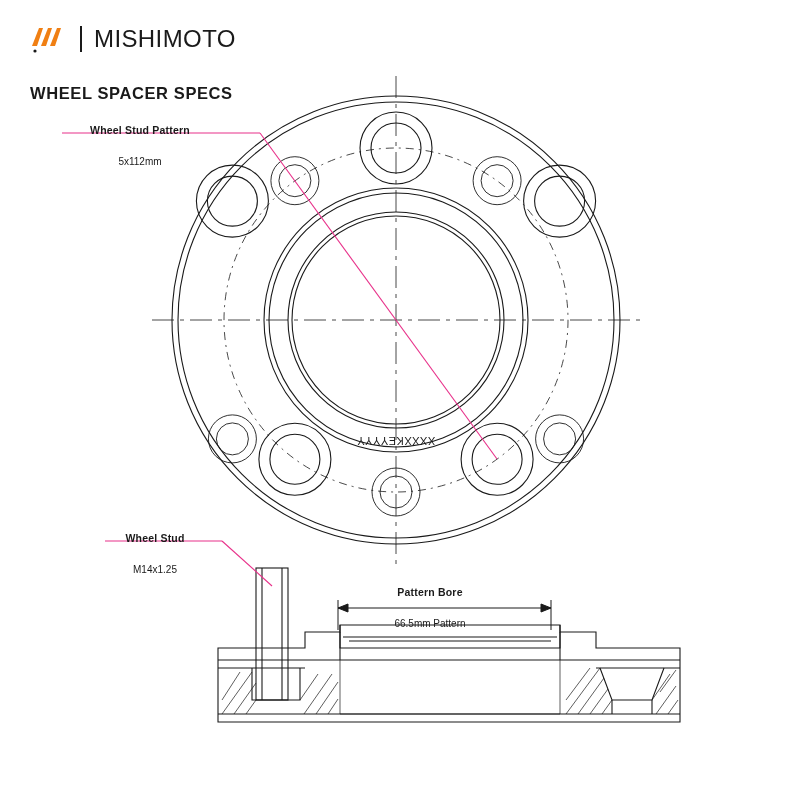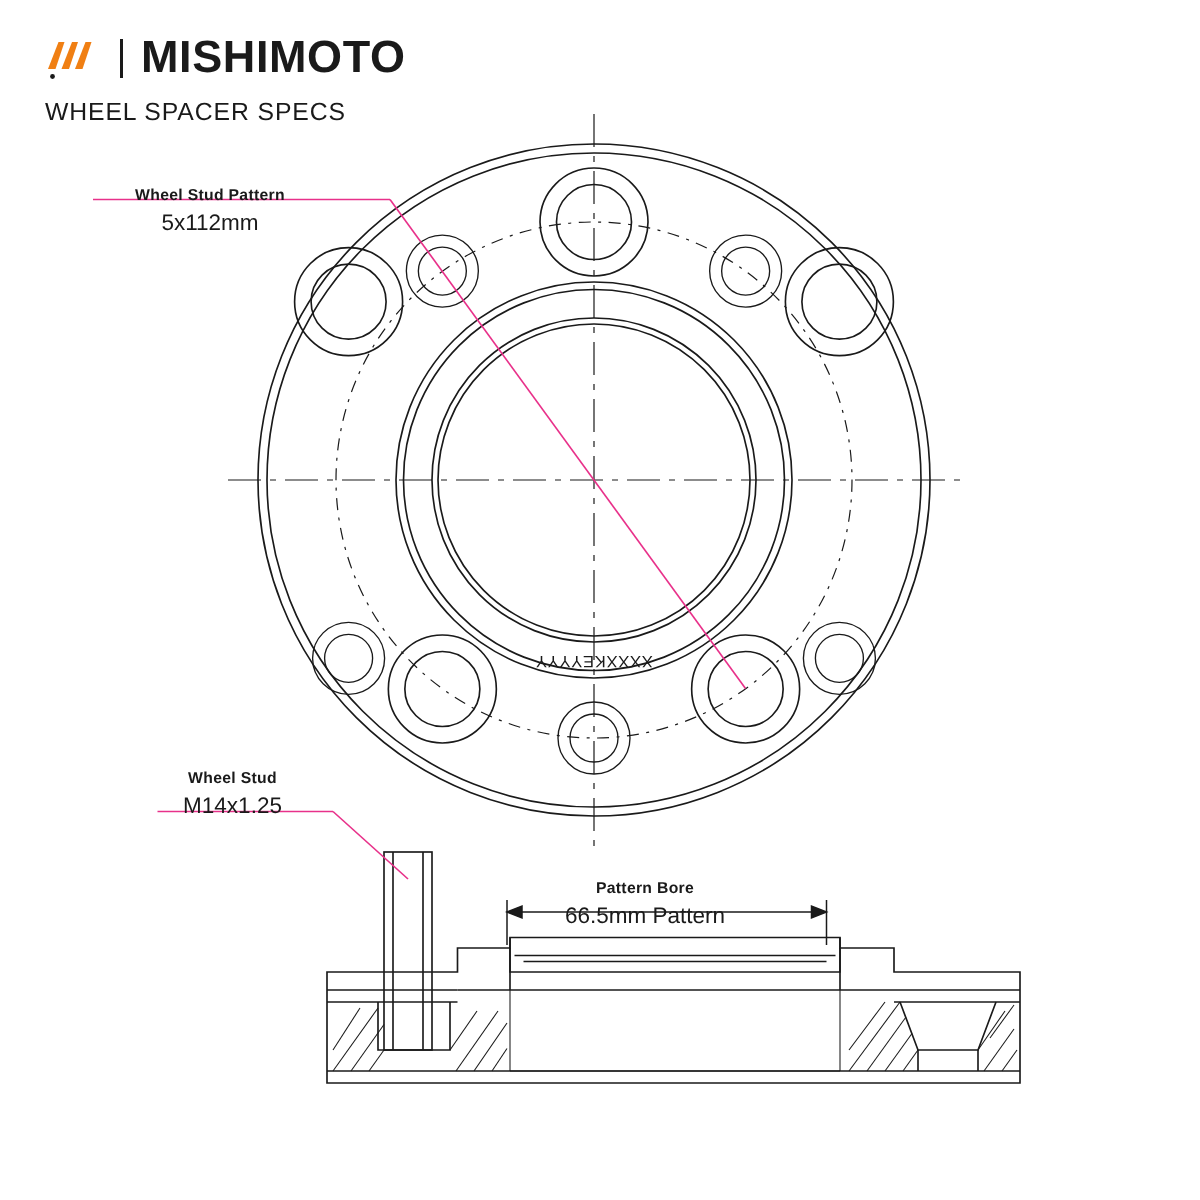--- a/index.html
+++ b/index.html
@@ -35,30 +35,30 @@
     margin-right: 10px;
   }
   #logo-mark svg { display: block; }
   #logo-divider {
     width: 2px;
     height: 26px;
     background: #1a1a1a;
     margin-right: 12px;
   }
   #brand-name {
-    font-size: 30px;
-    font-weight: bold;
+    font-size: 24px;
+    font-weight: normal;
     letter-spacing: 0.4px;
     line-height: 1;
     text-align: center;
   }
   #subtitle {
-    margin-top: 10px;
+    margin-top: 28px;
     font-size: 16.5px;
-    font-weight: normal;
+    font-weight: bold;
     letter-spacing: 0.6px;
   }
 
   
   #drawing {
     position: absolute;
     left: 0;
     top: 0;
     width: 800px;
     height: 800px;
@@ -69,27 +69,27 @@
     position: absolute;
     text-align: center;
   }
   .annot .annot-title {
     font-size: 10.5px;
     font-weight: bold;
     letter-spacing: 0.2px;
     white-space: nowrap;
   }
   .annot .annot-value {
-    font-size: 15px;
+    font-size: 10px;
     font-weight: normal;
-    margin-top: 4px;
+    margin-top: 20px;
     white-space: nowrap;
   }
   #annot-stud-pattern { left: 75px; top: 124px; width: 130px; }
-  #annot-wheel-stud   { left: 95px; top: 513px; width: 120px; }
+  #annot-wheel-stud   { left: 95px; top: 532px; width: 120px; }
   #annot-center-bore  { left: 345px; top: 586px; width: 170px; }
 </style>
 </head>
 <body>
 
 <div id="brand-header">
   <div id="brand-row">
     <span id="logo-mark">
       <svg width="40" height="30" viewBox="0 0 40 30">
         <g fill="#F07F13">

